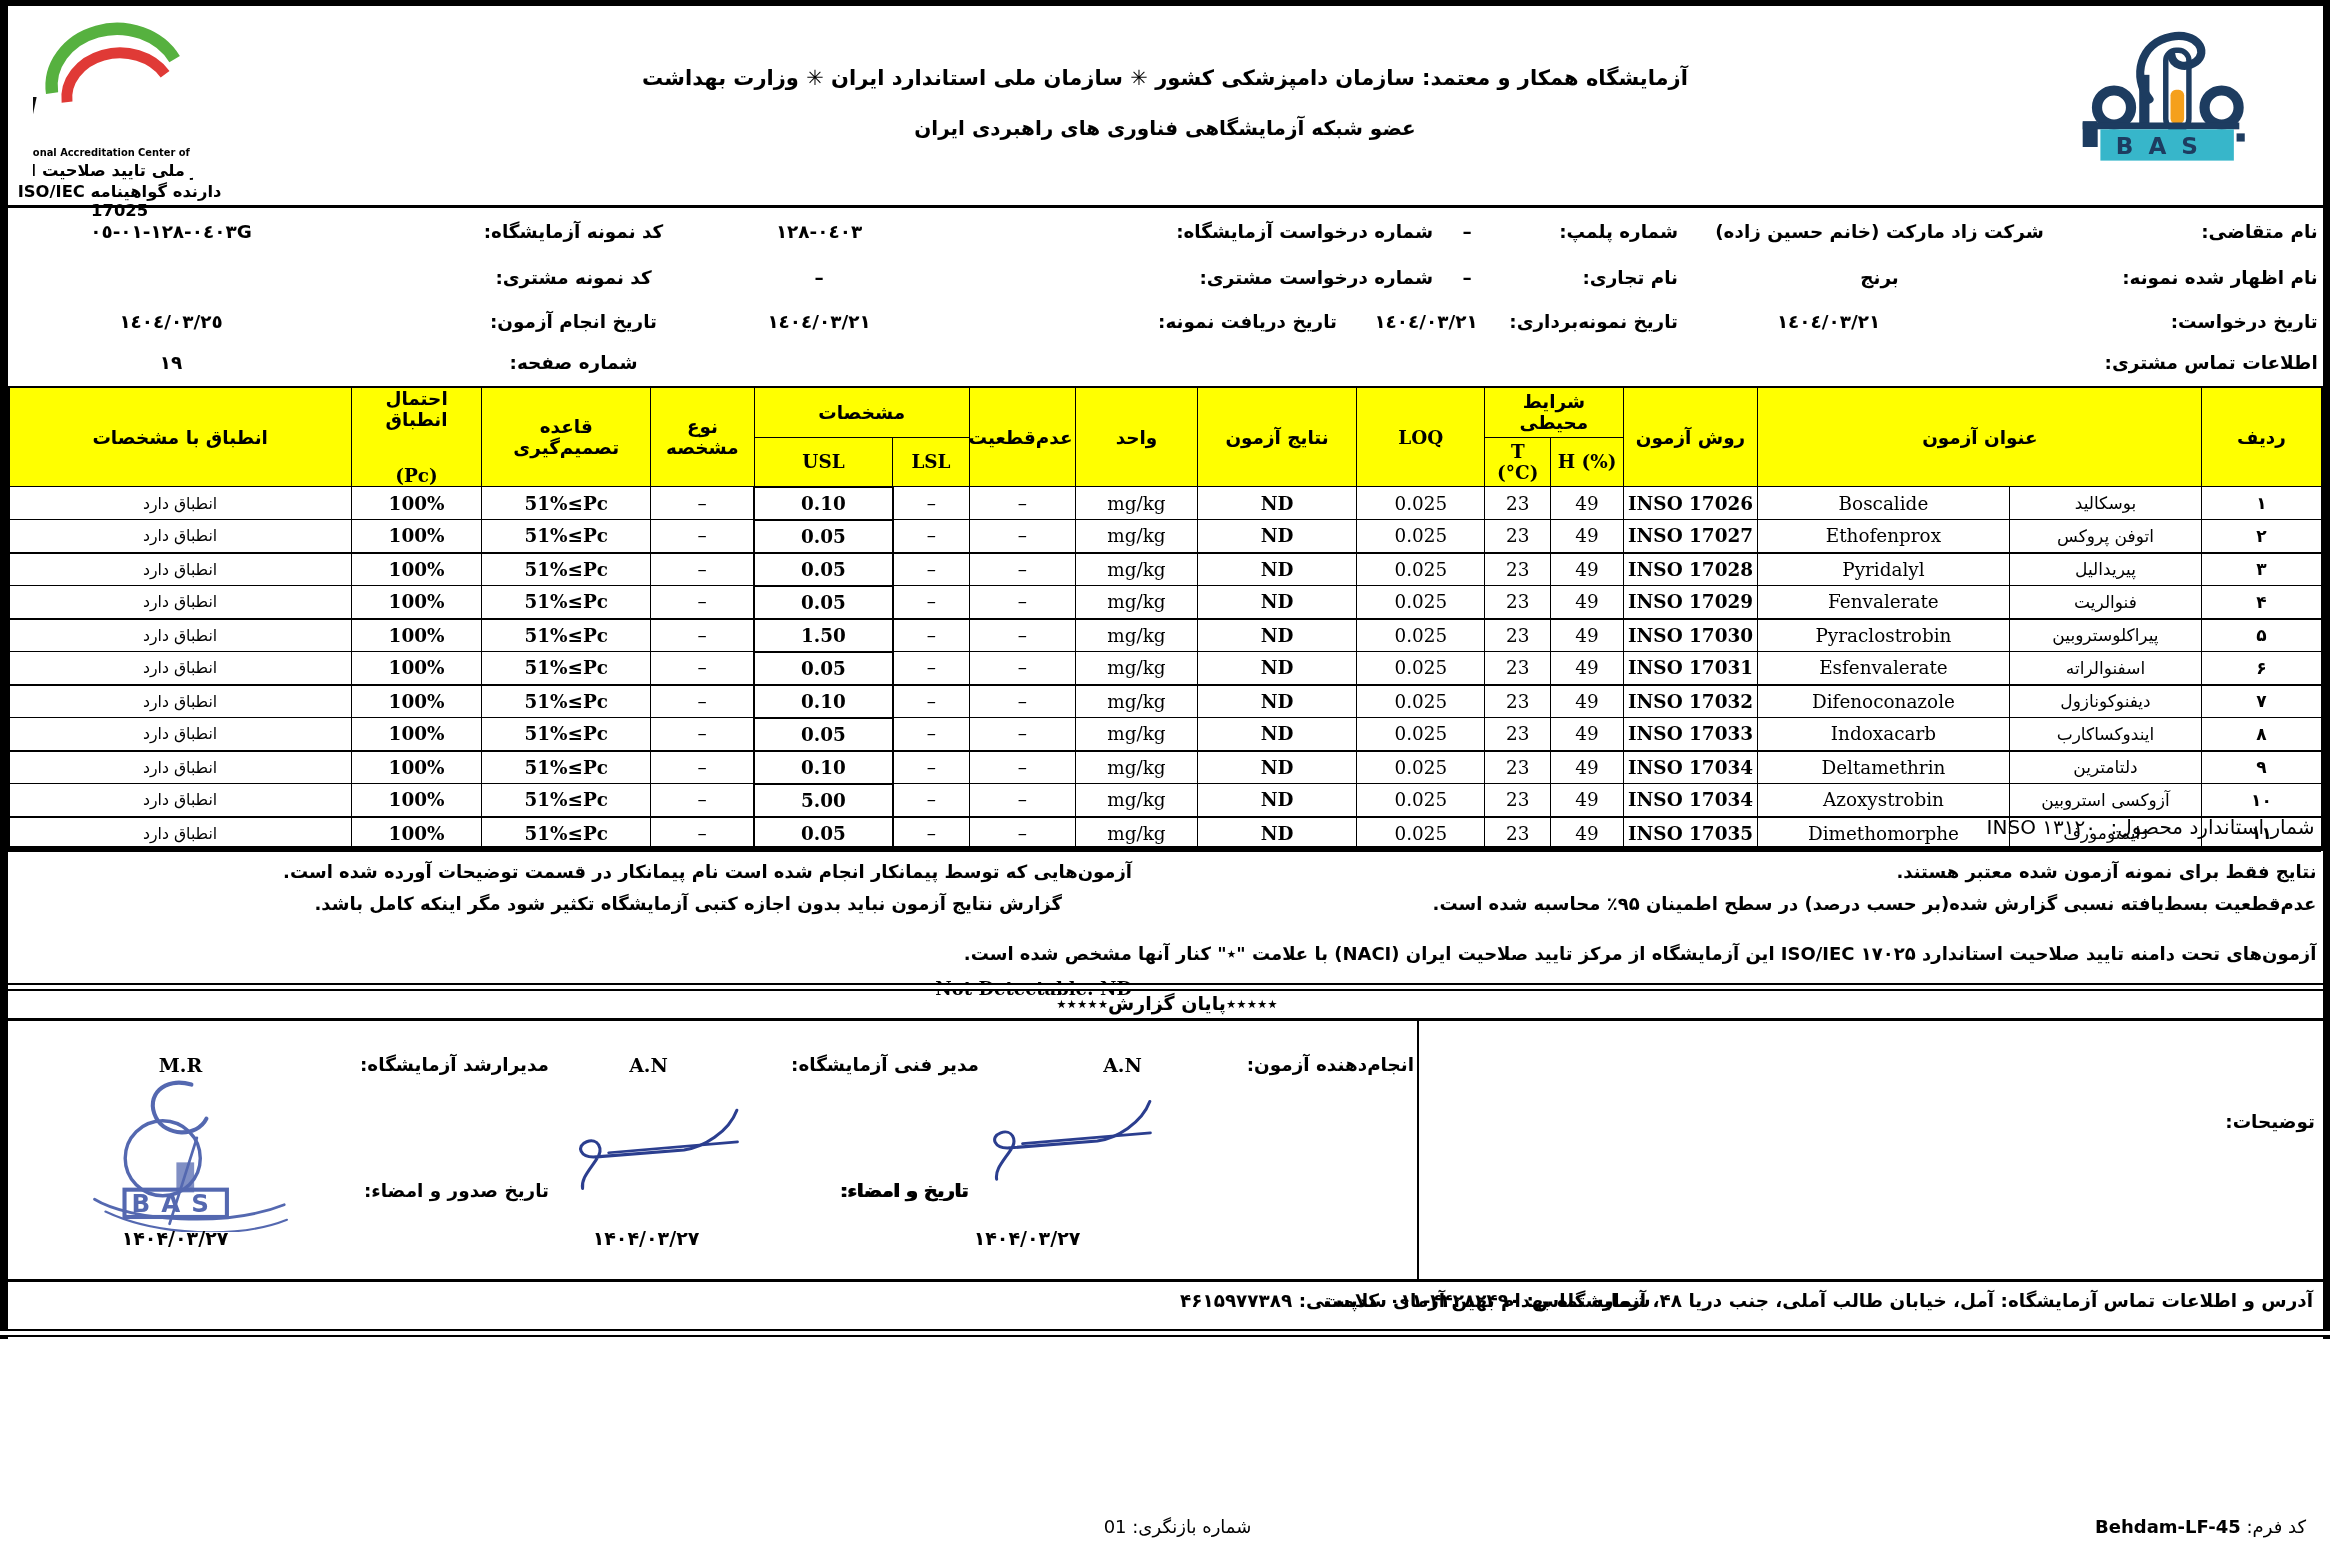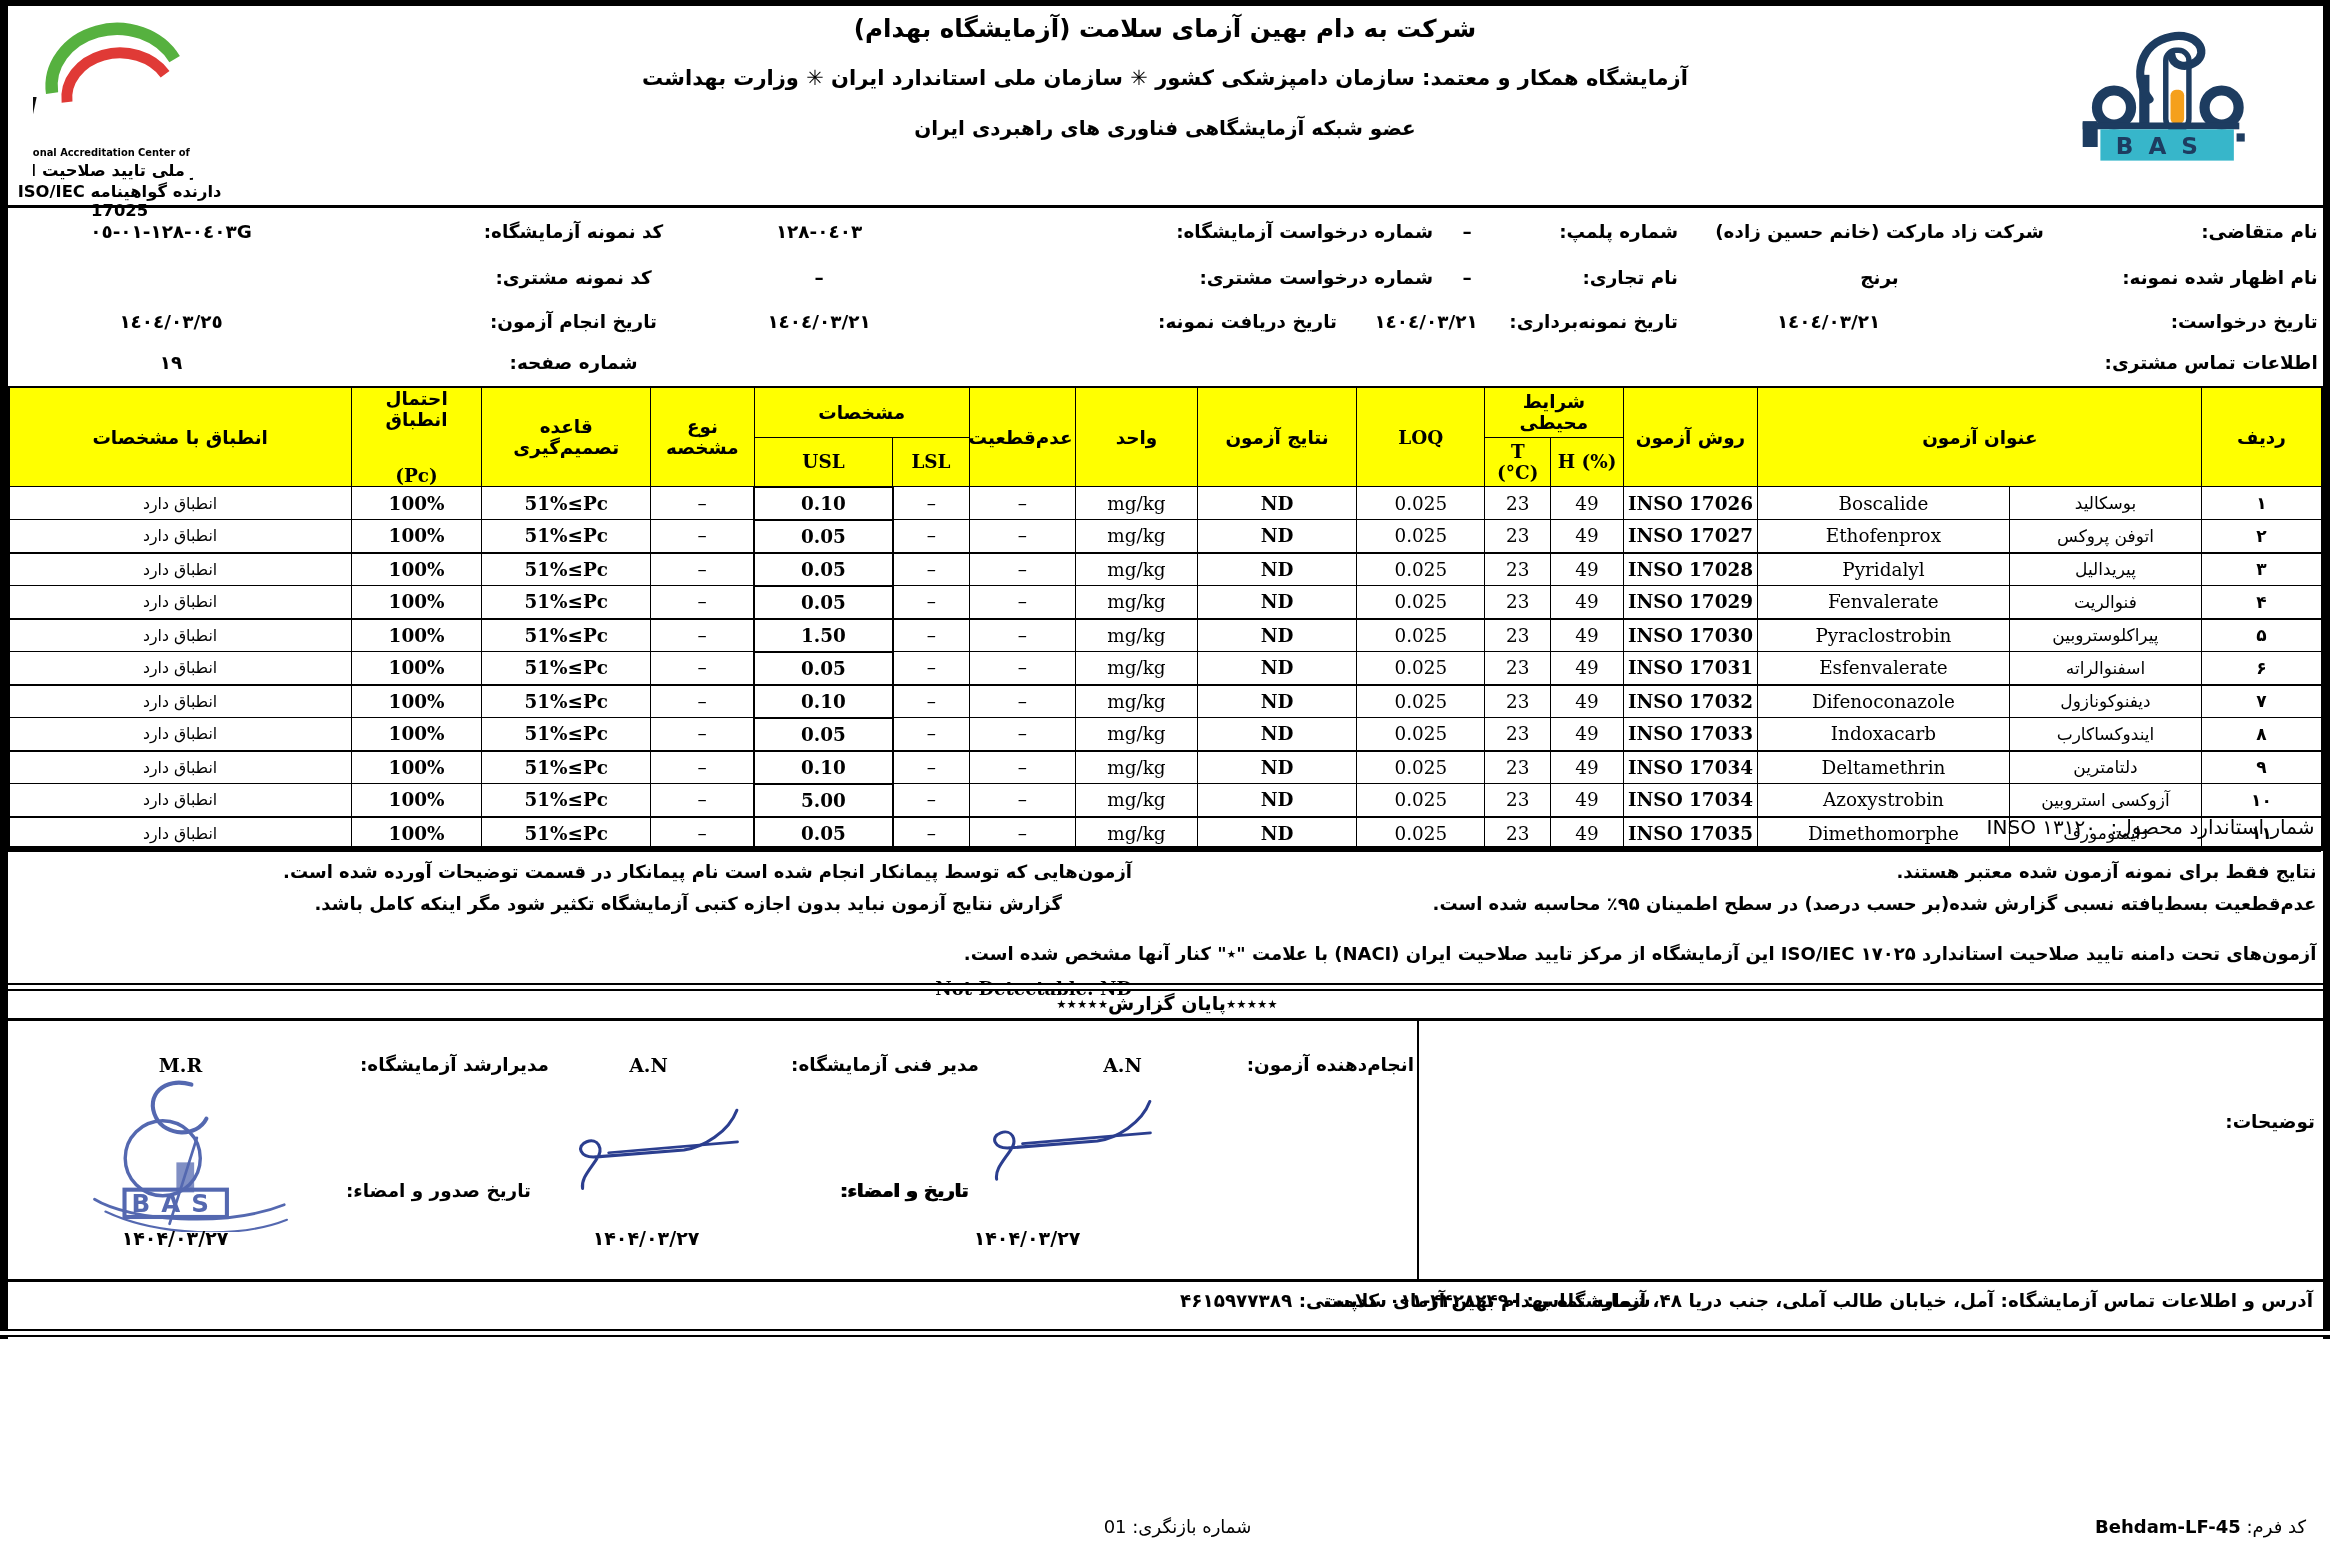--- a/index.html
+++ b/index.html
@@ -66,21 +66,20 @@
     <svg width="160" height="176" viewBox="0 0 235 258">
       <path d="M28 122 A 96 84 0 0 1 208 72" stroke="#56b13f" stroke-width="18" fill="none"></path>
       <path d="M50 135 A 78 66 0 0 1 194 94" stroke="#e03a36" stroke-width="16" fill="none"></path>
       <text x="2" y="190" font-family="DejaVu Sans, sans-serif" font-style="italic" font-weight="bold" font-size="86" letter-spacing="-5" fill="#0d0d0d" textLength="230" lengthAdjust="spacingAndGlyphs">NACI</text>
       <text x="117" y="214" text-anchor="middle" font-weight="bold" font-size="14.5" fill="#000">National Accreditation Center of Iran</text>
       <text x="117" y="244" text-anchor="middle" font-weight="bold" font-size="24" fill="#000">مرکز ملی تایید صلاحیت ایران</text>
     </svg>
   </div>
   <div class="abs naci-cert">دارنده گواهینامه ISO/IEC 17025</div>
 
-  <div class="abs hdr-line hdr-company">شرکت به دام بهین آزمای سلامت (آزمایشگاه بهدام)</div>
   <div class="abs hdr-line hdr-accred">آزمایشگاه همکار و معتمد: سازمان دامپزشکی کشور ✳ سازمان ملی استاندارد ایران ✳ وزارت بهداشت</div>
   <div class="abs hdr-line hdr-network">عضو شبکه آزمایشگاهی فناوری های راهبردی ایران</div>
 
   <div class="abs" style="left:2069px;top:19px;width:184px;height:160px;">
     <svg width="184" height="160" viewBox="0 0 270 235">
       <circle cx="66" cy="130" r="25" fill="none" stroke="#1d3c60" stroke-width="15"></circle>
       <rect x="103" y="82" width="15" height="72" fill="#1d3c60"></rect>
       <path d="M118 118 C 92 86, 104 34, 150 26 C 188 19, 206 48, 186 63 C 170 74, 152 68, 150 52" stroke="#1d3c60" stroke-width="12" fill="none" stroke-linecap="round"></path>
       <rect x="142" y="46" width="34" height="116" rx="15" fill="none" stroke="#1d3c60" stroke-width="8"></rect>
       <rect x="149" y="104" width="20" height="50" rx="8" fill="#f5a01c"></rect>
@@ -421,21 +420,21 @@
         <circle cx="118" cy="122" r="55" stroke-width="5"></circle>
         <rect x="62" y="168" width="150" height="40" stroke-width="6"></rect>
         <path d="M18 182 C 70 214, 210 224, 296 190" stroke-width="4"></path>
         <path d="M34 200 C 110 236, 230 240, 300 212" stroke-width="3"></path>
         <path d="M168 92 L 128 218" stroke-width="4"></path>
       </g>
       <rect x="138" y="128" width="26" height="44" fill="#3d54a6" opacity=".75"></rect>
       <text x="137" y="200" text-anchor="middle" font-size="36" font-weight="bold" letter-spacing="16" fill="#3d54a6">BAS</text>
     </svg>
   </div>
-  <div class="abs sig-role" style="left:364px;top:1180px;width:167px;text-align:left;">تاریخ صدور و امضاء:</div>
+  <div class="abs sig-role" style="left:382px;top:1180px;width:167px;text-align:left;">تاریخ صدور و امضاء:</div>
   <div class="abs sig-date ltr" style="left:107px;top:1227px;width:136px;">۱۴۰۴/۰۳/۲۷</div>
 
   <div class="abs rule" style="left:7.5px;top:1279px;width:2315px;height:2.7px;"></div>
   <div class="abs contact" style="right:17px;top:1290px;">آدرس و اطلاعات تماس آزمایشگاه: آمل، خیابان طالب آملی، جنب دریا ۴۸، آزمایشگاه بهدام بهین آزمای سلامت</div>
   <div class="abs contact" style="left:1389px;top:1290px;">
     <span>شماره تماس:</span>
     <span class="ltr">۰۱۱-۴۴۲۸۲۴۹۰</span>
   </div>
   <div class="abs contact" style="left:1180px;top:1290px;">
     <span>کدپستی:</span>

